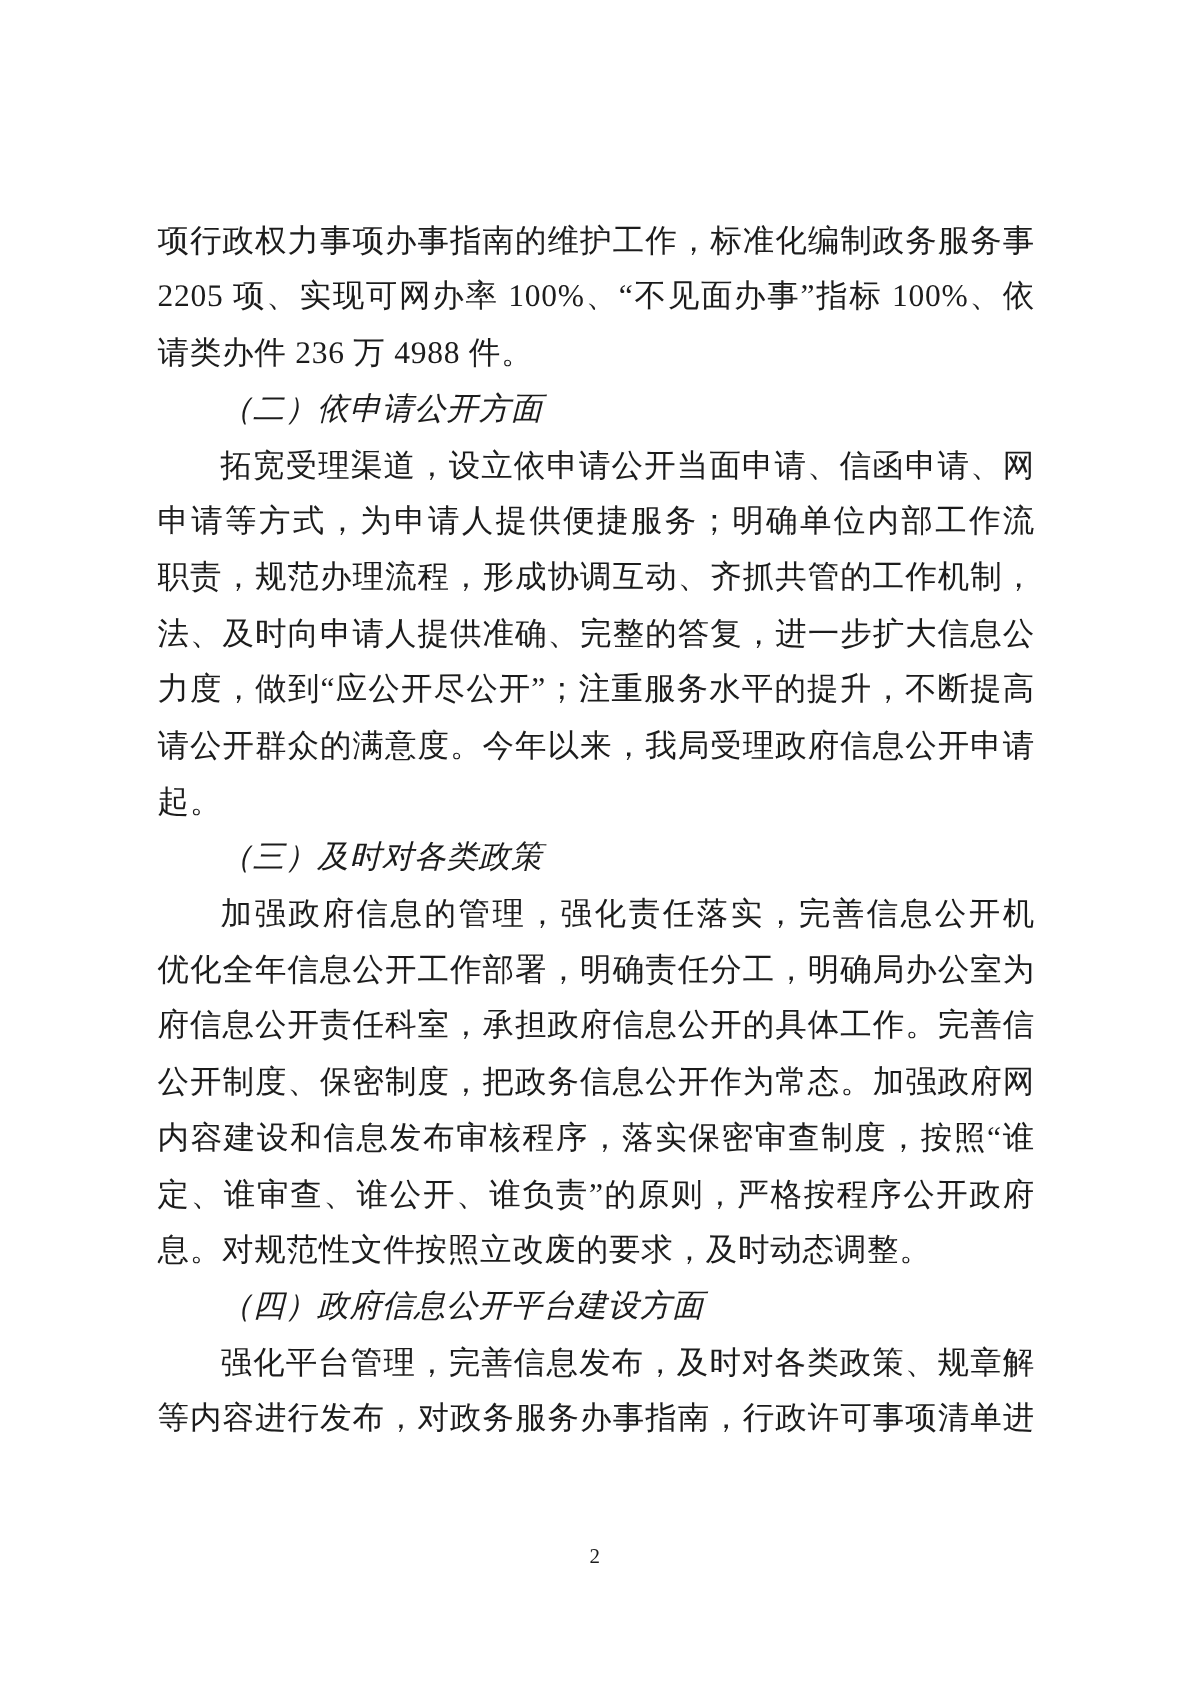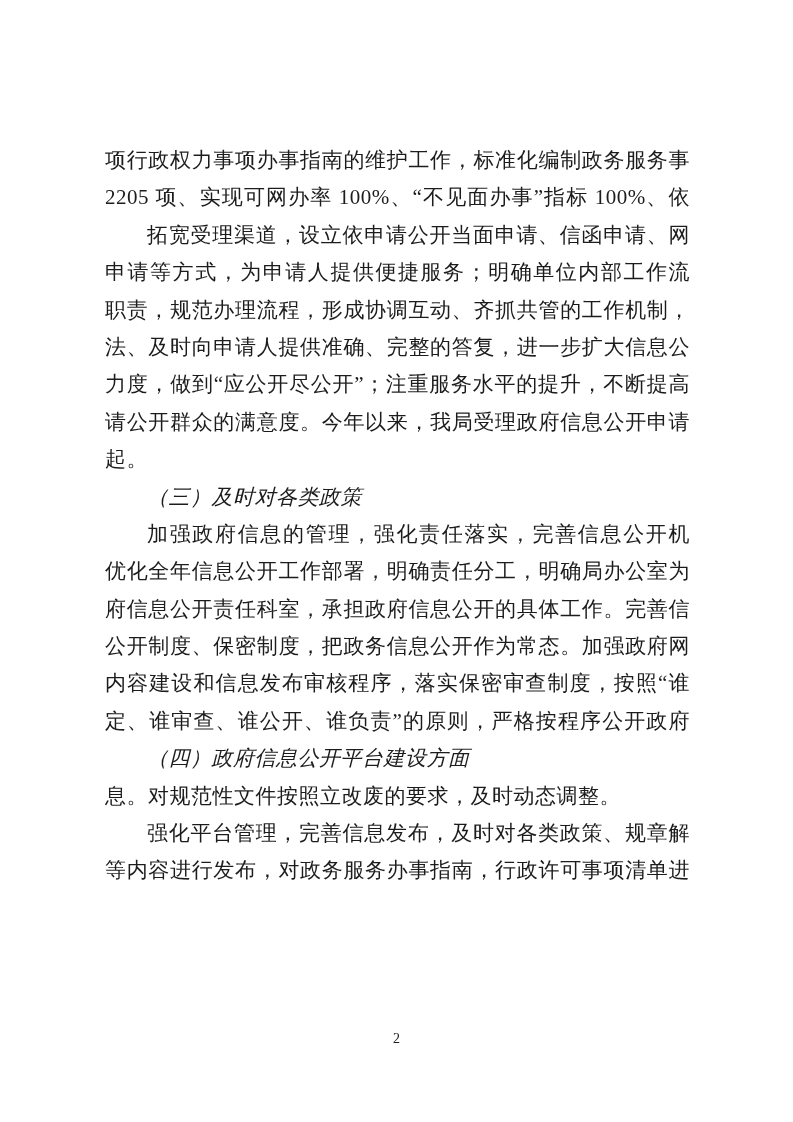--- a/index.html
+++ b/index.html
@@ -53,33 +53,35 @@
     color: #1c1c1c;
   }
 </style>
 </head>
 <body>
 
 <div class="page">
   <div class="text-body" id="doc-body">
       <div class="line fill">项行政权力事项办事指南的维护工作，标准化编制政务服务事项</div>
       <div class="line fill">2205 项、实现可网办率 100%、“不见面办事”指标 100%、依申</div>
+      <div class="line">请类办件 236 万 4988 件。</div>
+      <div class="line indent heading">（二）依申请公开方面</div>
       <div class="line indent fill">拓宽受理渠道，设立依申请公开当面申请、信函申请、网上</div>
       <div class="line fill">申请等方式，为申请人提供便捷服务；明确单位内部工作流程、</div>
       <div class="line fill">职责，规范办理流程，形成协调互动、齐抓共管的工作机制，依</div>
       <div class="line fill">法、及时向申请人提供准确、完整的答复，进一步扩大信息公开</div>
       <div class="line fill">力度，做到“应公开尽公开”；注重服务水平的提升，不断提高申</div>
       <div class="line fill">请公开群众的满意度。今年以来，我局受理政府信息公开申请 0</div>
       <div class="line">起。</div>
       <div class="line indent heading">（三）及时对各类政策</div>
       <div class="line indent fill">加强政府信息的管理，强化责任落实，完善信息公开机制，</div>
       <div class="line fill">优化全年信息公开工作部署，明确责任分工，明确局办公室为政</div>
       <div class="line fill">府信息公开责任科室，承担政府信息公开的具体工作。完善信息</div>
       <div class="line fill">公开制度、保密制度，把政务信息公开作为常态。加强政府网站</div>
       <div class="line fill">内容建设和信息发布审核程序，落实保密审查制度，按照“谁制</div>
       <div class="line fill">定、谁审查、谁公开、谁负责”的原则，严格按程序公开政府信</div>
+      <div class="line">息。对规范性文件按照立改废的要求，及时动态调整。</div>
       <div class="line indent heading">（四）政府信息公开平台建设方面</div>
-      <div class="line">息。对规范性文件按照立改废的要求，及时动态调整。</div>
       <div class="line indent fill">强化平台管理，完善信息发布，及时对各类政策、规章解读</div>
       <div class="line fill">等内容进行发布，对政务服务办事指南，行政许可事项清单进行</div>
     </div>
   <div class="page-number">2</div>
 </div>
 
 </body></html>

